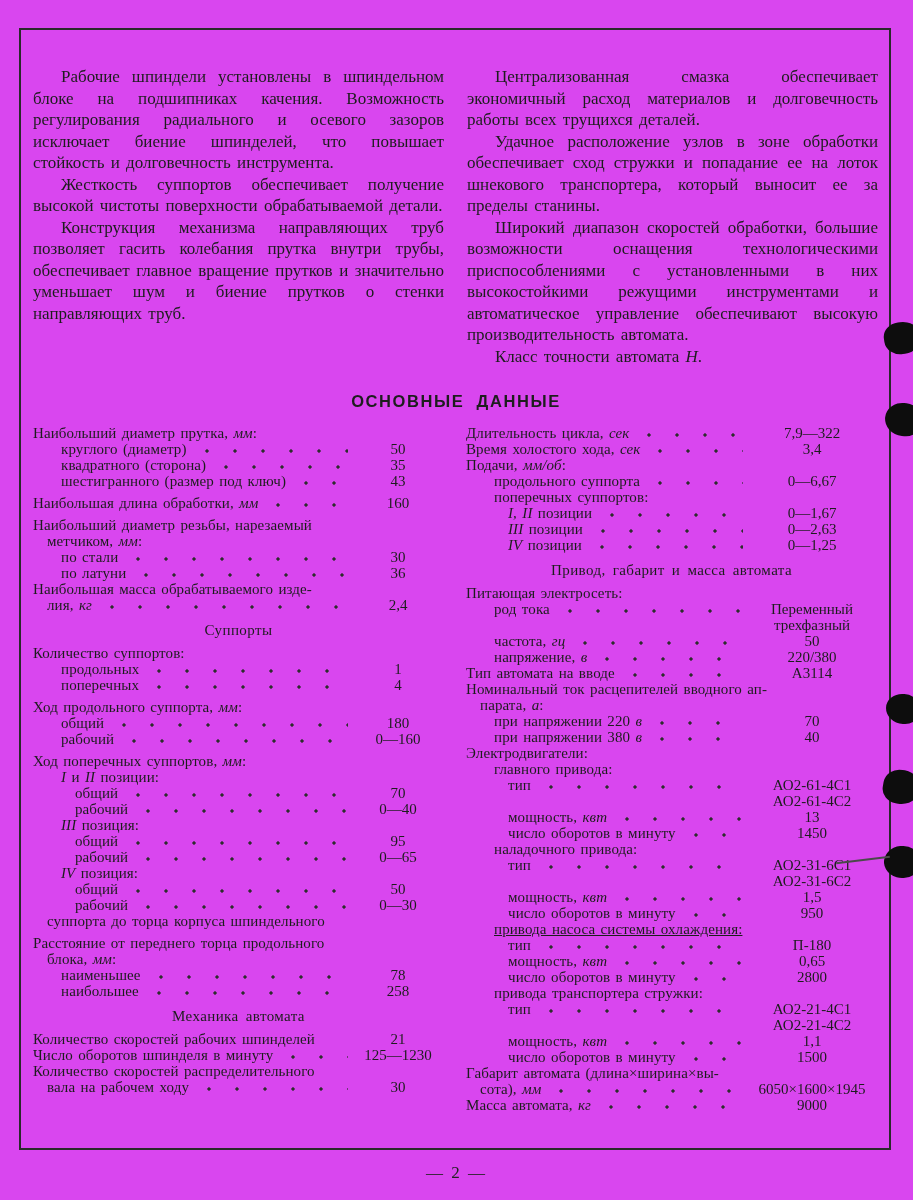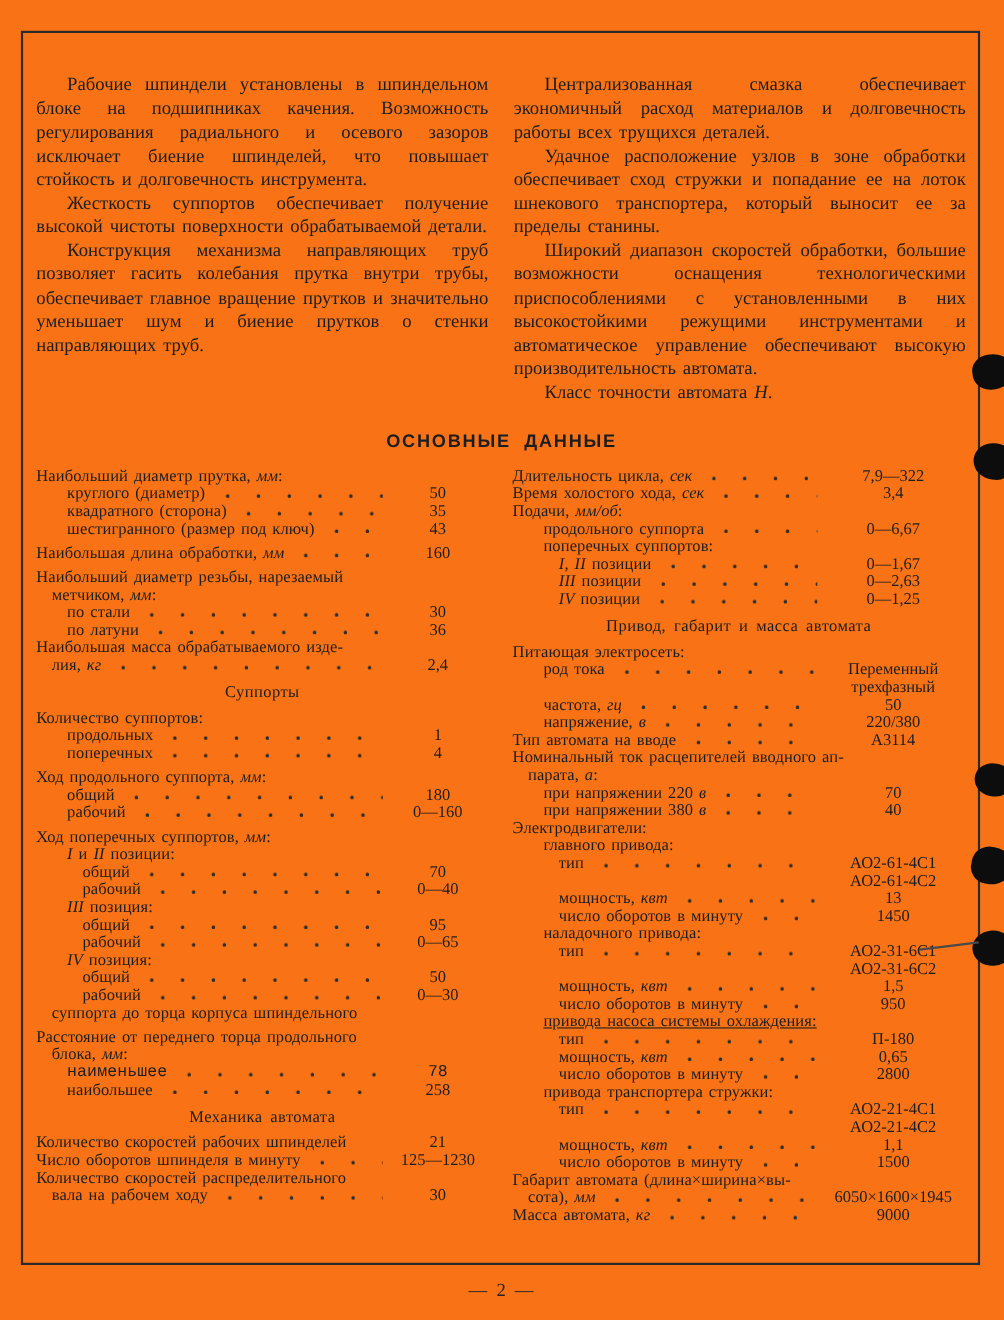--- a/index.html
+++ b/index.html
@@ -1,20 +1,20 @@
 <!DOCTYPE html>
 <html lang="ru"><head>
 <meta charset="utf-8">
 <style>
   html,body{margin:0;padding:0;}
   body{background:#e8e6e0;}
   .page{
     position:relative;
     width:913px;height:1200px;
-    background:#f97316;
+    background:#d946ef;
     overflow:hidden;
     font-family:"Liberation Serif","DejaVu Serif",serif;
     color:#1d1d1d;
   }
   
   .frame{
     position:absolute;left:19px;top:28px;
     width:872px;height:1122px;
     border:2px solid #2a2a2a;
     box-sizing:border-box;
@@ -336,21 +336,21 @@
               <span class="leader"></span>
 
             </div>
 
             <div class="row nodots noval" style="padding-left: 14px;">
               <span class="lbl"><span>блока, </span><span class="it">мм</span><span>:</span></span>
               <span class="leader"></span>
 
             </div>
 
-            <div class="row" style="padding-left: 28px; font-family: Liberation Mono, monospace;">
+            <div class="row" style="padding-left: 28px;">
               <span class="lbl"><span>наименьшее</span></span>
               <span class="leader"></span>
               <span class="val">
                 <span class="v1">78</span>
                 <span class="v2 empty"></span>
               </span>
             </div>
 
             <div class="row" style="padding-left: 28px;">
               <span class="lbl"><span>наибольшее</span></span>

